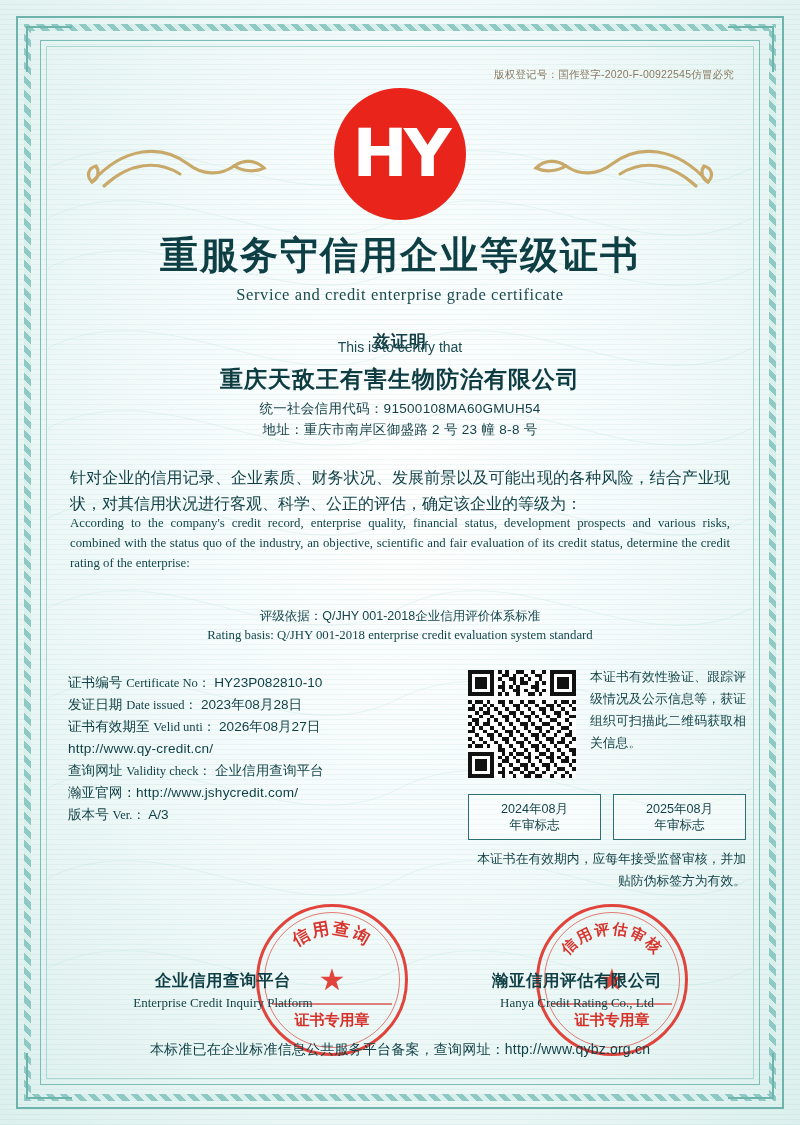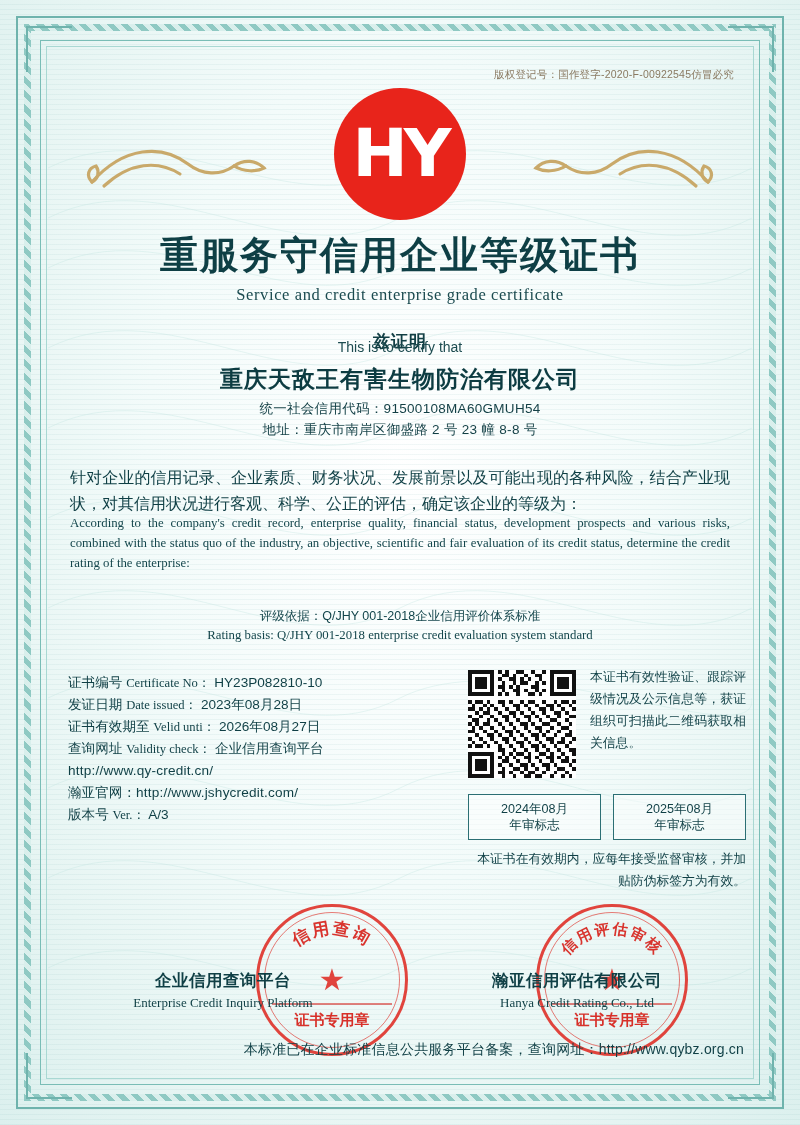--- a/index.html
+++ b/index.html
@@ -384,21 +384,21 @@
     font-family: "Liberation Serif", serif;
     font-size: 13px;
     margin-top: 3px;
   }
 
   .footer {
     position: absolute;
     bottom: 14px;
     left: 0;
     right: 0;
-    text-align: right;
+    text-align: center;
     font-size: 14px;
     color: #0f3f45;
     letter-spacing: 0.2px;
   }
 
   
   .guilloche {
     position: absolute;
     inset: 48px;
     pointer-events: none;
@@ -490,26 +490,26 @@
       <div class="row">
         <span class="lbl-cn">发证日期</span>
         <span class="lbl-en">Date issued：</span>
         <span class="val">2023年08月28日</span>
       </div>
       <div class="row">
         <span class="lbl-cn">证书有效期至</span>
         <span class="lbl-en">Velid unti：</span>
         <span class="val">2026年08月27日</span>
       </div>
+      <div class="row url-line">http://www.qy-credit.cn/</div>
       <div class="row">
         <span class="lbl-cn">查询网址</span>
         <span class="lbl-en">Validity check：</span>
         <span class="val">企业信用查询平台</span>
       </div>
-      <div class="row url-line">http://www.qy-credit.cn/</div>
       <div class="row">
         <span>瀚亚官网</span><span>：</span><span class="url-line">http://www.jshycredit.com/</span>
       </div>
       <div class="row">
         <span>版本号</span>
         <span class="lbl-en">Ver.：</span>
         <span>A/3</span>
       </div>
     </div>
 

